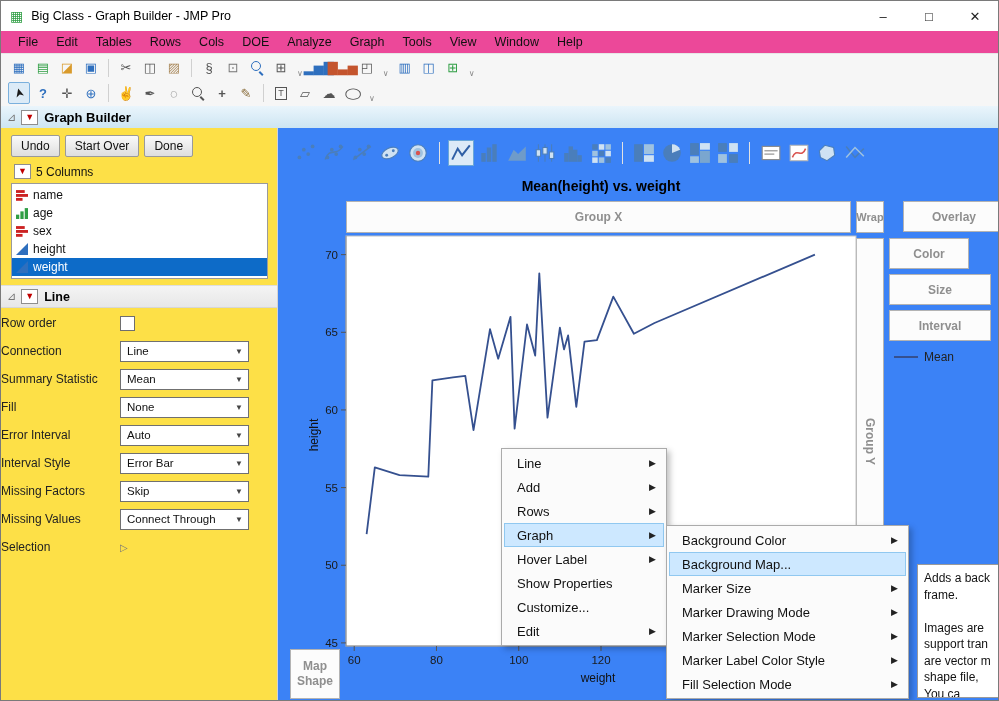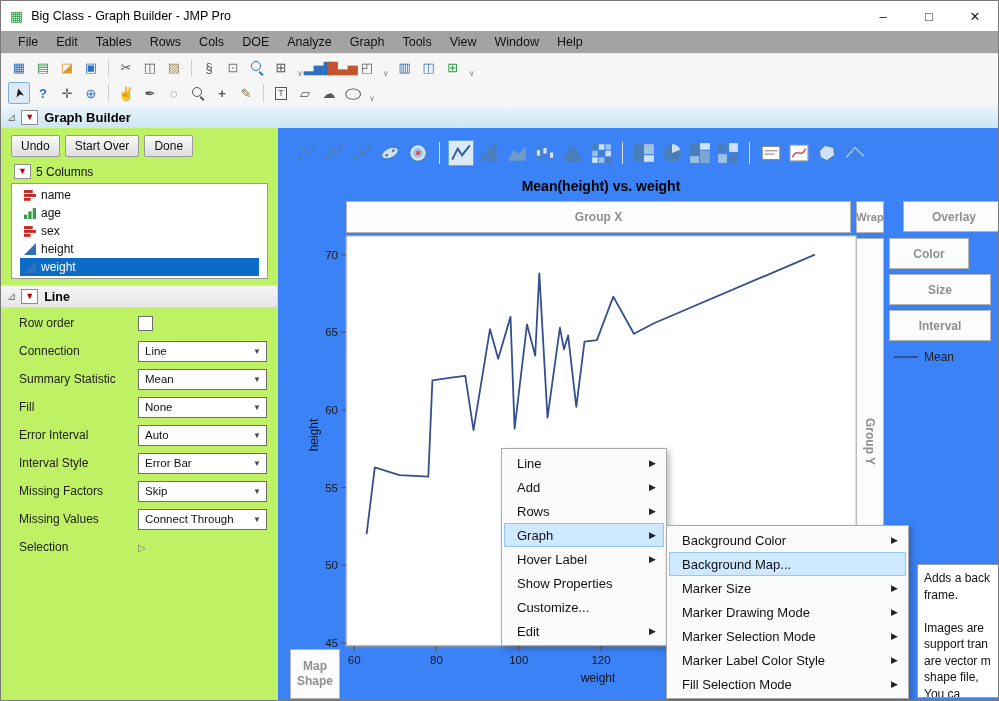--- a/index.html
+++ b/index.html
@@ -7,21 +7,21 @@
        font-family:"Liberation Sans",sans-serif;border:1px solid #7a7a7a;box-sizing:border-box;}
 
   
   .titlebar{position:absolute;left:0;top:0;right:0;height:30px;background:#fff;display:flex;align-items:center;}
   .app-icon{margin-left:9px;font-size:14px;color:#2f9e44;}
   .title-text{margin-left:8px;font-size:12.5px;color:#000;}
   .win-controls{margin-left:auto;display:flex;height:100%;}
   .win-btn{width:46px;display:flex;align-items:center;justify-content:center;font-size:13px;color:#222;}
 
   
-  .menubar{position:absolute;top:30px;left:0;right:0;height:22px;background:#a3a3a3;display:flex;align-items:center;padding-left:8px;}
+  .menubar{position:absolute;top:30px;left:0;right:0;height:22px;background:#ec4899;display:flex;align-items:center;padding-left:8px;}
   .menu-label{padding:2px 9px;font-size:12.5px;color:#111;}
 
   
   .toolbar{position:absolute;left:0;right:0;background:#f6f6f6;display:flex;align-items:center;padding-left:6px;}
   #toolbar1{top:52px;height:27px;border-top:1px solid #e6e6e6;border-bottom:1px solid #ececec;}
   #toolbar2{top:79px;height:26px;border-bottom:1px solid #cfcfcf;}
   .tb-icon{width:22px;height:22px;display:flex;align-items:center;justify-content:center;font-size:13px;margin:0 1px;box-sizing:border-box;}
   .tb-icon.selected{border:1px solid #7ab0dd;background:#dcebf7;border-radius:2px;}
   .tb-sep{width:1px;height:18px;background:#d0d0d0;margin:0 5px;}
   .tb-overflow{font-size:8px;color:#888;margin:0 4px;align-self:flex-end;padding-bottom:3px;}
@@ -35,31 +35,31 @@
 
   
   .gb-header{position:absolute;top:105px;left:0;right:0;height:22px;background:linear-gradient(#eaf5fc,#cde5f2);
              border-bottom:1px solid #a9c6d8;display:flex;align-items:center;}
   .disc-tri{color:#777;font-size:11px;margin-left:6px;}
   .red-tri-box{width:15px;height:13px;background:#fff;border:1px solid #8e8e8e;display:flex;align-items:center;justify-content:center;margin-left:5px;}
   .red-tri-box .t{color:#c00000;font-size:9px;line-height:9px;}
   .gb-title{font-size:13px;font-weight:bold;margin-left:6px;color:#000;}
 
   
-  .left-panel{position:absolute;top:127px;left:0;width:277px;bottom:0;background:#bef264;border-right:1px solid #d4d4d4;box-sizing:border-box;}
+  .left-panel{position:absolute;top:127px;left:0;width:277px;bottom:0;background:#fde047;border-right:1px solid #d4d4d4;box-sizing:border-box;}
   .btn-row{position:absolute;top:7px;left:10px;display:flex;gap:5px;}
   .jmp-btn{background:linear-gradient(#fafafa,#dedede);border:1px solid #9a9a9a;border-radius:2px;font-size:12px;padding:3px 9px;color:#111;}
   .col-header{position:absolute;top:36px;left:8px;display:flex;align-items:center;gap:5px;font-size:12px;color:#111;}
-  .col-list{position:absolute;top:55px;left:10px;width:257px;background:#fff;border:1px solid #9a9a9a;padding:2px 8px;box-sizing:border-box;}
+  .col-list{position:absolute;top:55px;left:10px;width:257px;background:#fff;border:1px solid #9a9a9a;padding:2px 0;box-sizing:border-box;}
   .col-row{display:flex;align-items:center;height:18px;padding-left:4px;font-size:12px;gap:5px;color:#111;}
   .col-row.selected{background:#0d6bc8;color:#fff;}
   .section-header{position:absolute;top:157px;left:0;right:0;height:21px;display:flex;align-items:center;
                   background:linear-gradient(#f4f4f4,#e7e7e7);border-top:1px solid #dedede;border-bottom:1px solid #d6d6d6;}
   .props{position:absolute;top:181px;left:0;right:0;}
-  .prop-row{display:flex;align-items:center;height:28px;padding-left:18px;}
+  .prop-row{display:flex;align-items:center;height:28px;}
   .prop-label{width:119px;font-size:12px;color:#222;}
   .prop-control{width:129px;display:flex;align-items:center;}
   .checkbox{width:13px;height:13px;background:#fff;border:1px solid #6e6e6e;display:inline-block;}
   .dropdown{width:129px;height:21px;background:#fff;border:1px solid #707070;display:flex;align-items:center;
             justify-content:space-between;padding:0 5px 0 6px;font-size:11.5px;color:#111;box-sizing:border-box;}
   .dd-arrow{font-size:8px;color:#444;}
   .disclosure{color:#777;font-size:10px;}
 
   
   .main{position:absolute;top:127px;left:277px;right:0;bottom:0;background:#3b82f6;}

